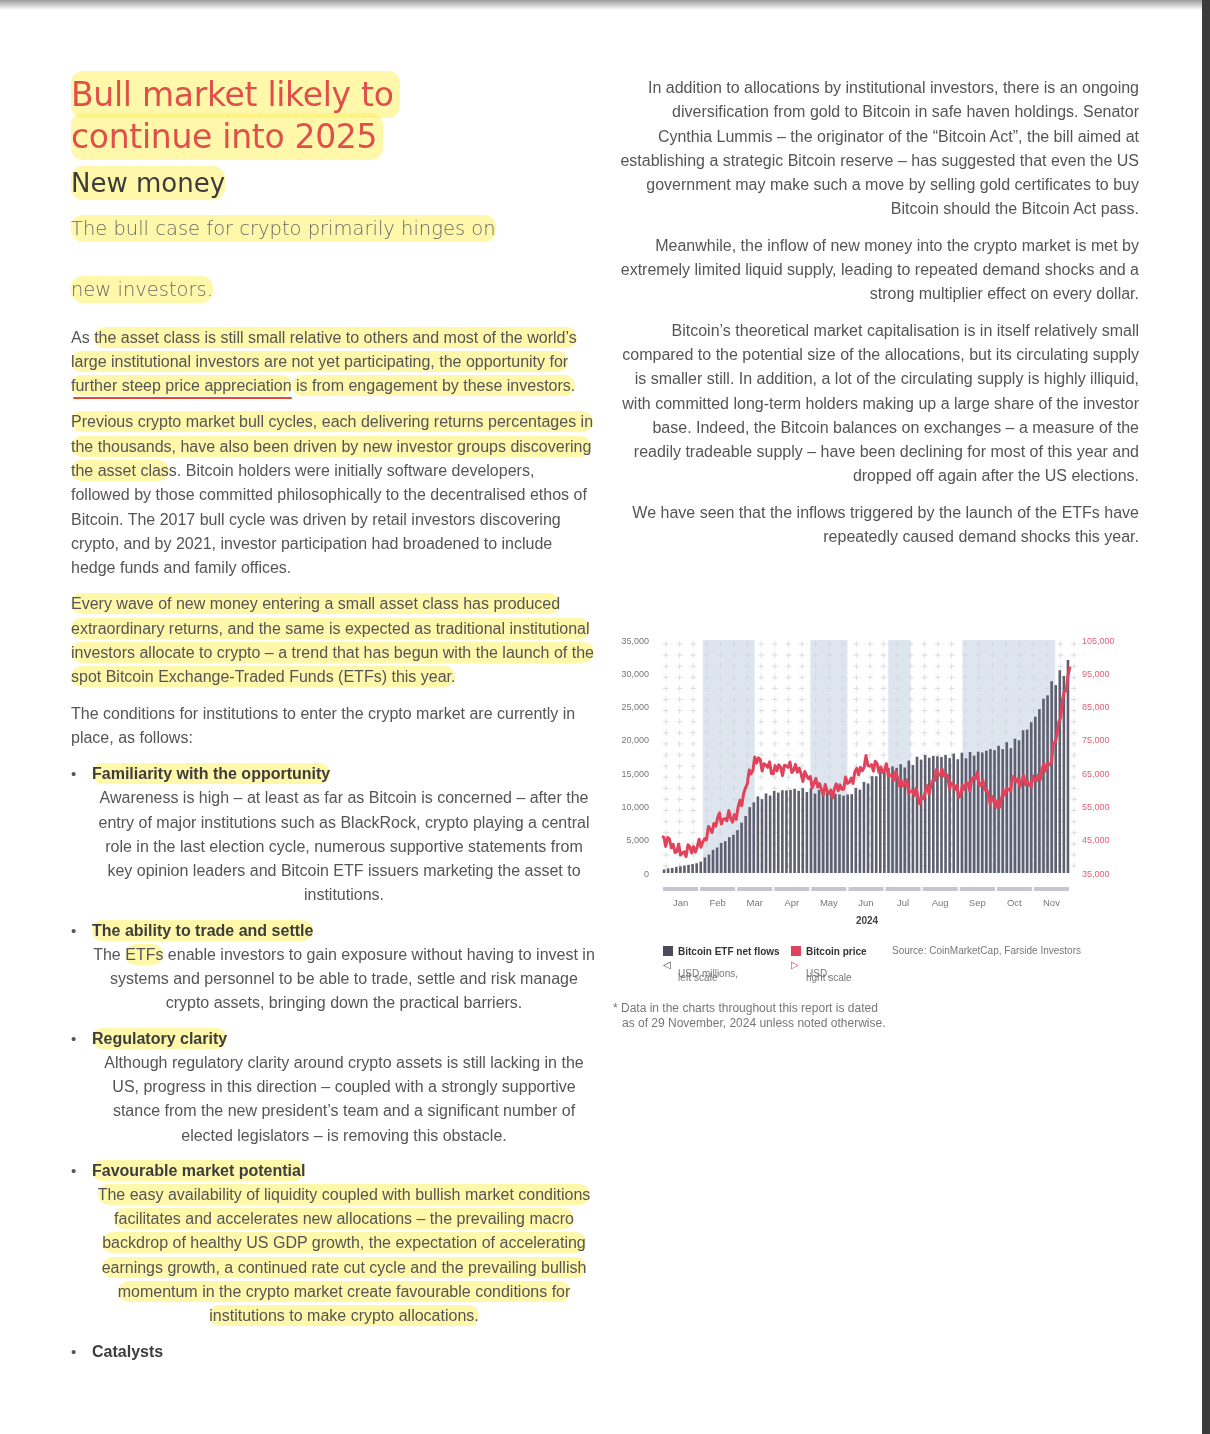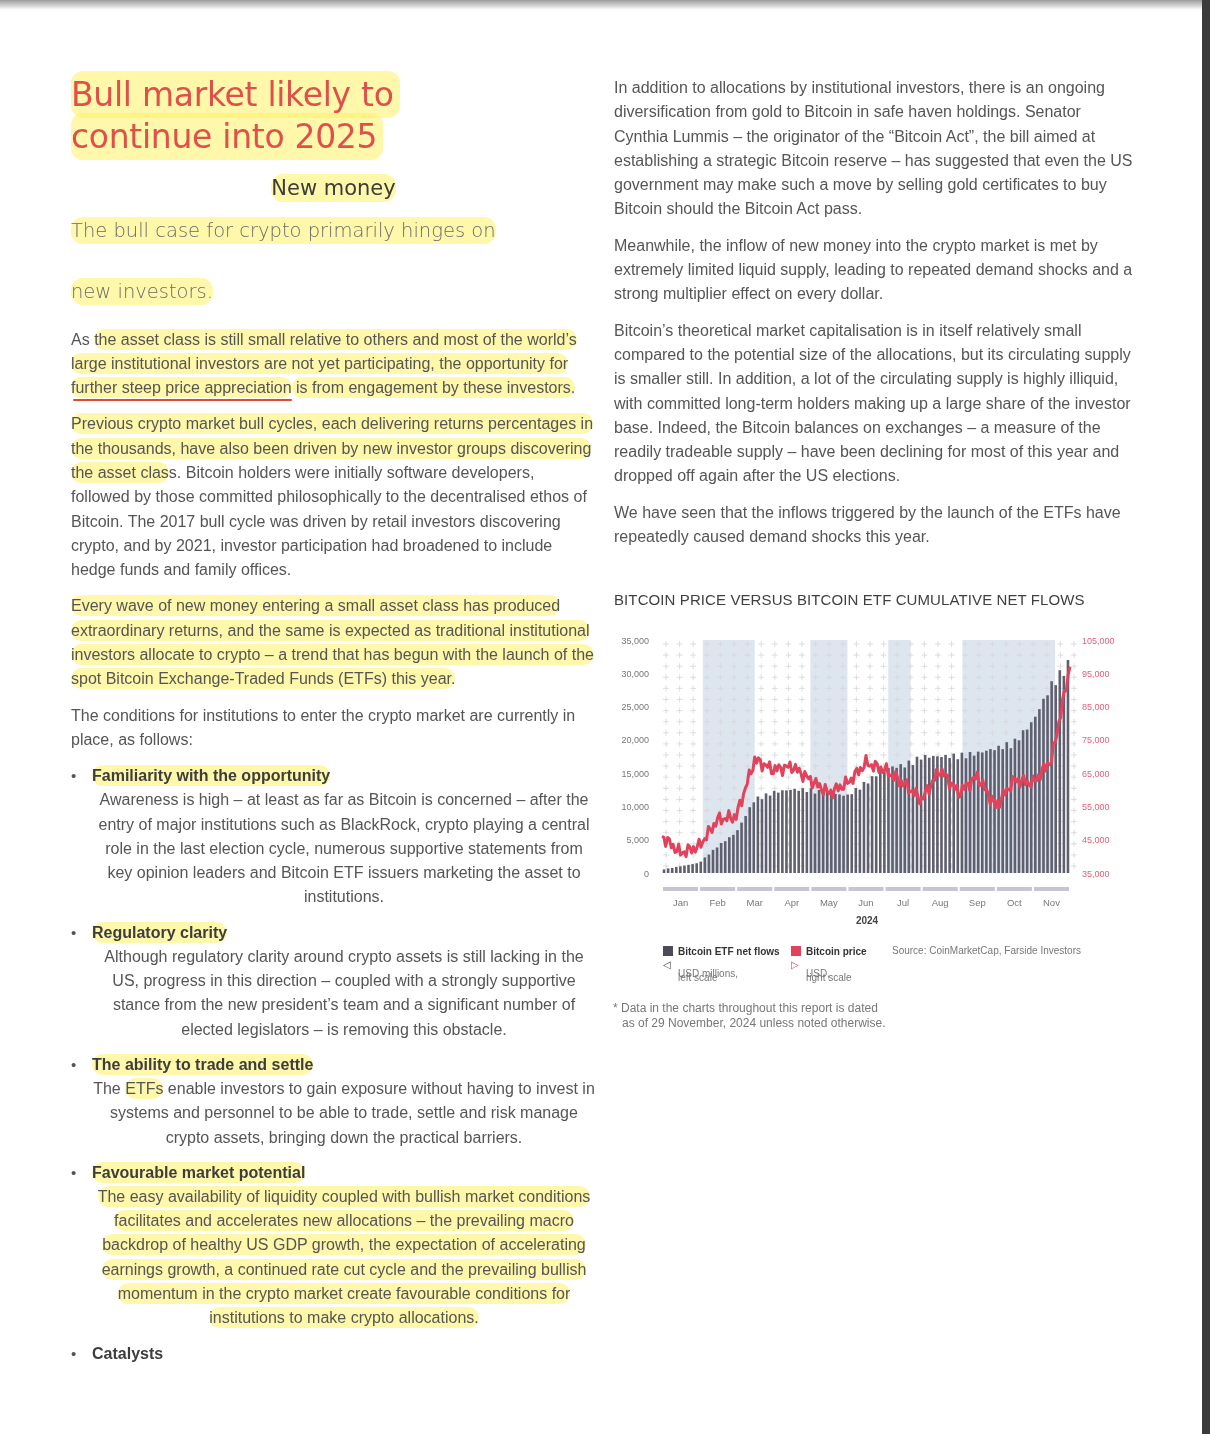--- a/index.html
+++ b/index.html
@@ -6,25 +6,25 @@
   html, body { width: 1210px; height: 1434px; overflow: hidden; background: #ffffff; }
   body { position: relative; font-family: "Liberation Sans", sans-serif; color: #4a4a4a; }
 
   .top-shade { position: absolute; left: 0; top: 0; width: 1210px; height: 10px;
     background: linear-gradient(#9c9c9c, rgba(255,255,255,0)); }
   .right-edge { position: absolute; right: 0; top: 0; width: 8px; height: 1434px; background: #3b3b3b; }
 
   .hl { background: rgba(255, 240, 100, 0.55); border-radius: 12px; box-decoration-break: clone; -webkit-box-decoration-break: clone; padding: 2px 0; }
 
   .col-left { position: absolute; left: 71px; top: 74px; width: 525px; }
-  .col-right { position: absolute; left: 614px; top: 76px; width: 525px; }
+  .col-right { position: absolute; left: 614px; top: 76px; width: 525px; text-align: right; }
 
   .title { font-family: "DejaVu Sans", sans-serif; font-size: 33px; line-height: 42px; color: #e0504a; font-weight: 500; letter-spacing: -0.3px; }
   .title .hl { padding: 4px 6px 4px 0; }
-  .subhead { margin-top: 18px; font-family: "DejaVu Sans", sans-serif; font-size: 21px; color: #3c3c3c; text-align: center; }
+  .subhead { margin-top: 10px; font-family: "DejaVu Sans", sans-serif; font-size: 26px; color: #3c3c3c; }
   .lead { margin-top: 16px; font-family: "DejaVu Sans", sans-serif; font-size: 19.5px; line-height: 30.5px; color: #6a6a6a; font-weight: 300; }
 
   p.body { font-size: 16px; line-height: 24.3px; color: #555; margin-top: 12px; }
   .underline { position: relative; }
   .underline::after { content: ""; position: absolute; left: 2px; right: 0; bottom: -3px; height: 2px; background: #e04a30; border-radius: 2px; }
 
   ul.conds { list-style: none; margin-top: 12px; }
   ul.conds li { position: relative; padding-left: 21px; margin-bottom: 11px; }
   ul.conds li::before { content: "•"; position: absolute; left: 0; top: 0; font-size: 15px; line-height: 24px; color: #555; }
   .cond-title { font-size: 16px; font-weight: bold; color: #3d3d3d; line-height: 24px; }
@@ -74,43 +74,42 @@
     <span class="hl">Every wave of new money entering a small asset class has produced extraordinary returns, and the same is expected as traditional institutional investors allocate to crypto – a trend that has begun with the launch of the spot Bitcoin Exchange-Traded Funds (ETFs) this year.</span>
   </p>
   <p class="body">The conditions for institutions to enter the crypto market are currently in place, as follows:</p>
 
   <ul class="conds">
     <li>
       <div class="cond-title"><span class="hl">Familiarity with the opportunity</span></div>
       <div class="cond-text">Awareness is high – at least as far as Bitcoin is concerned – after the entry of major institutions such as BlackRock, crypto playing a central role in the last election cycle, numerous supportive statements from key opinion leaders and Bitcoin ETF issuers marketing the asset to institutions.</div>
     </li>
     <li>
+      <div class="cond-title"><span class="hl">The ability to trade and settle</span></div>
+      <div class="cond-text"><span>The </span><span class="hl">ETFs</span><span> enable investors to gain exposure without having to invest in systems and personnel to be able to trade, settle and risk manage crypto assets, bringing down the practical barriers.</span></div>
+    </li>
+    <li>
       <div class="cond-title"><span class="hl">Regulatory clarity</span></div>
       <div class="cond-text">Although regulatory clarity around crypto assets is still lacking in the US, progress in this direction – coupled with a strongly supportive stance from the new president’s team and a significant number of elected legislators – is removing this obstacle.</div>
-    </li>
-    <li>
-      <div class="cond-title"><span class="hl">The ability to trade and settle</span></div>
-      <div class="cond-text"><span>The </span><span class="hl">ETFs</span><span> enable investors to gain exposure without having to invest in systems and personnel to be able to trade, settle and risk manage crypto assets, bringing down the practical barriers.</span></div>
     </li>
     <li>
       <div class="cond-title"><span class="hl">Favourable market potential</span></div>
       <div class="cond-text"><span class="hl">The easy availability of liquidity coupled with bullish market conditions facilitates and accelerates new allocations – the prevailing macro backdrop of healthy US GDP growth, the expectation of accelerating earnings growth, a continued rate cut cycle and the prevailing bullish momentum in the crypto market create favourable conditions for institutions to make crypto allocations.</span></div>
     </li>
     <li>
       <div class="cond-title">Catalysts</div>
     </li>
   </ul>
 </div>
 
 <div class="col-right">
   <p class="body">In addition to allocations by institutional investors, there is an ongoing diversification from gold to Bitcoin in safe haven holdings. Senator Cynthia Lummis – the originator of the “Bitcoin Act”, the bill aimed at establishing a strategic Bitcoin reserve – has suggested that even the US government may make such a move by selling gold certificates to buy Bitcoin should the Bitcoin Act pass.</p>
   <p class="body">Meanwhile, the inflow of new money into the crypto market is met by extremely limited liquid supply, leading to repeated demand shocks and a strong multiplier effect on every dollar.</p>
   <p class="body">Bitcoin’s theoretical market capitalisation is in itself relatively small compared to the potential size of the allocations, but its circulating supply is smaller still. In addition, a lot of the circulating supply is highly illiquid, with committed long-term holders making up a large share of the investor base. Indeed, the Bitcoin balances on exchanges – a measure of the readily tradeable supply – have been declining for most of this year and dropped off again after the US elections.</p>
   <p class="body">We have seen that the inflows triggered by the launch of the ETFs have repeatedly caused demand shocks this year.</p>
-  <div class="chart-title">BITCOIN PRICE VERSUS BITCOIN ETF CUMULATIVE NET FLOWS</div>
 </div>
 
 <div class="chart-wrap">
   <svg id="chart" width="530" height="310" viewBox="0 0 530 310">
     <g id="bands">
         <rect x="94.80000000000001" y="14" width="51.92727272727271" height="233" fill="#dde6ef"></rect>
         <rect x="202.36363636363637" y="14" width="37.090909090909065" height="233" fill="#dde6ef"></rect>
         <rect x="280.25454545454545" y="14" width="22.25454545454545" height="233" fill="#dde6ef"></rect>
         <rect x="354.43636363636364" y="14" width="92.72727272727275" height="233" fill="#dde6ef"></rect>
       </g>

